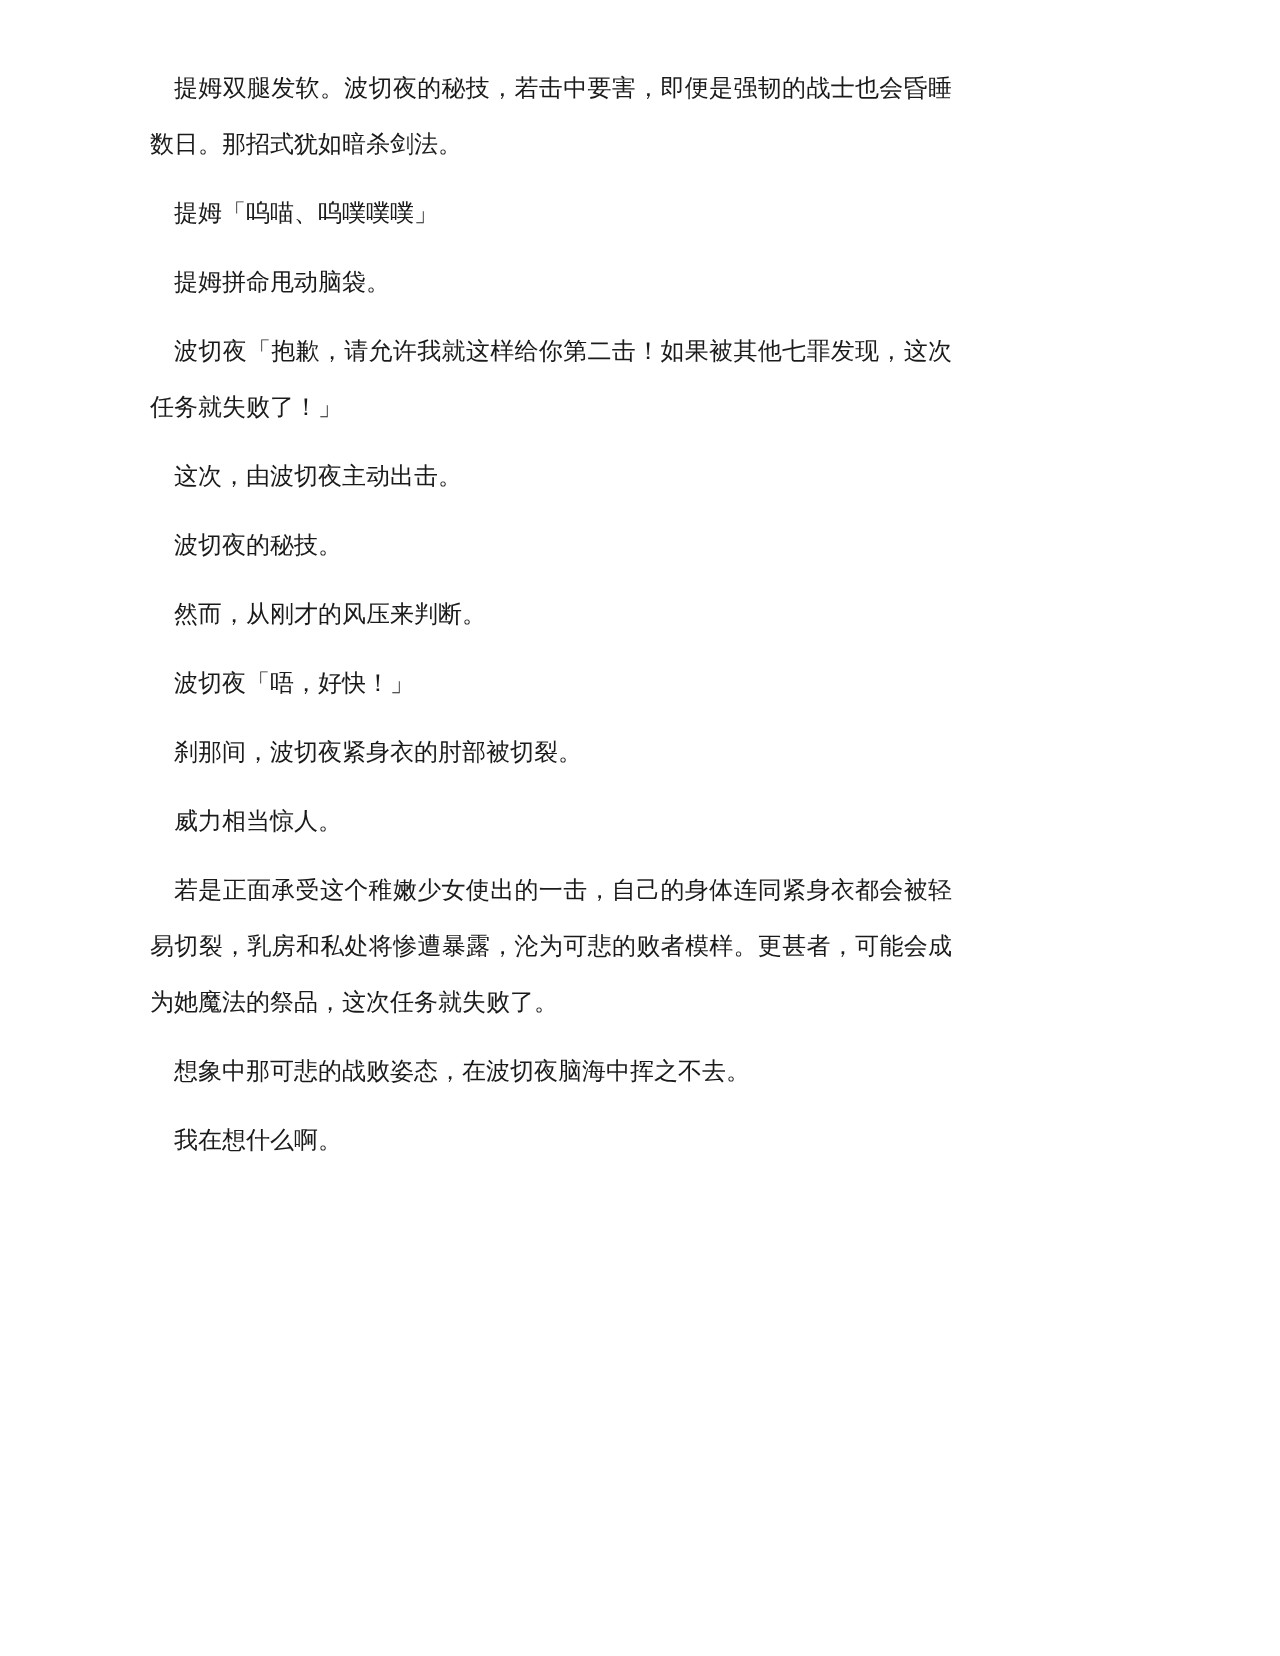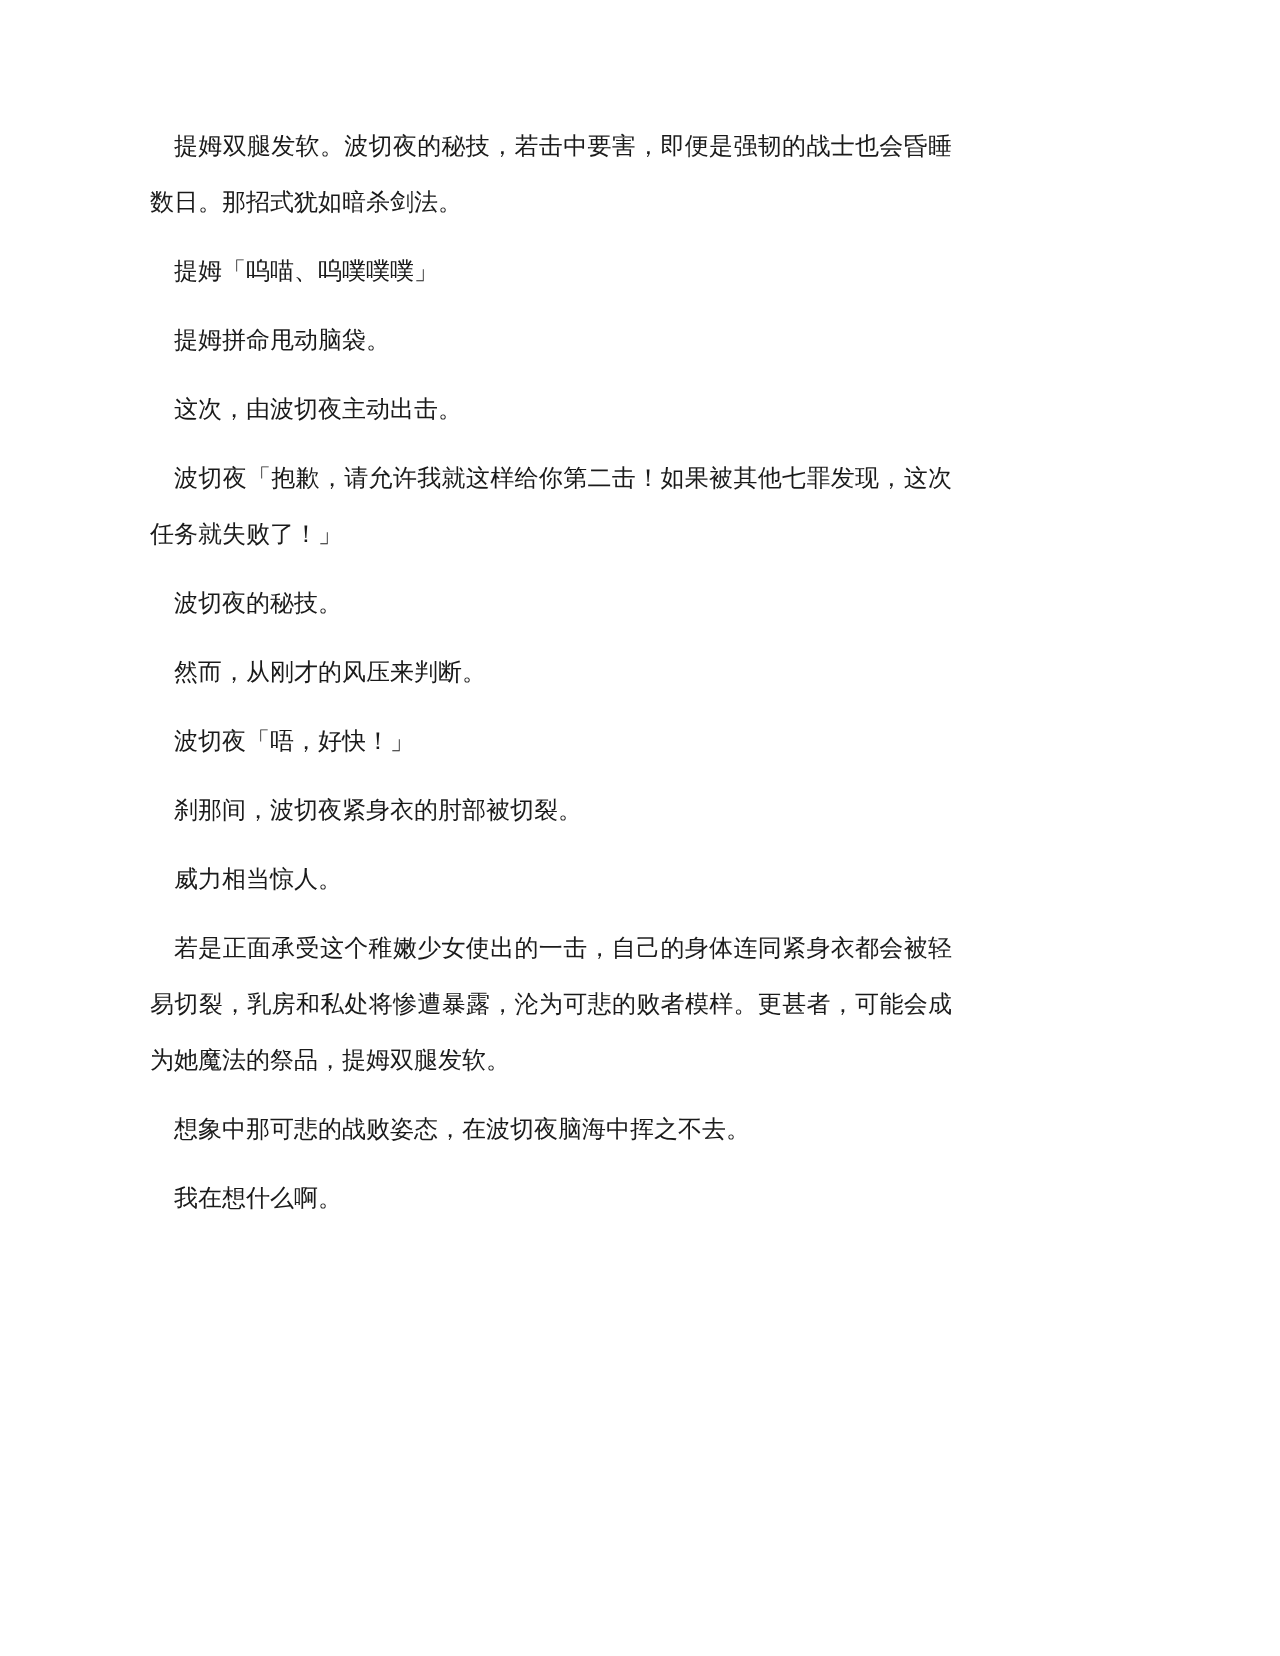--- a/index.html
+++ b/index.html
@@ -11,21 +11,21 @@
     width: 1280px;
     height: 1656px;
     overflow: hidden;
     font-family: "Liberation Sans", sans-serif;
   }
   .page {
     box-sizing: border-box;
     width: 1104px;
     height: 1656px;
     background: #ffffff;
-    padding: 118px 152px 0 150px;
+    padding: 60px 152px 0 150px;
   }
   .page p {
     margin: 0 0 13px 0;
     font-size: 24px;
     line-height: 56px;
     color: #1a1a1a;
     font-weight: 400;
     text-align: justify;
     text-indent: 24px;
     letter-spacing: 0;
@@ -34,24 +34,24 @@
   }
 </style>
 </head>
 <body>
 
 <div class="page">
   <div id="paragraphs">
       <p>提姆双腿发软。波切夜的秘技，若击中要害，即便是强韧的战士也会昏睡数日。那招式犹如暗杀剑法。</p>
       <p>提姆「呜喵、呜噗噗噗」</p>
       <p>提姆拼命甩动脑袋。</p>
+      <p>波切夜「抱歉，请允许我就这样给你第二击！如果被其他七罪发现，这次任务就失败了！」</p>
       <p>这次，由波切夜主动出击。</p>
-      <p>波切夜「抱歉，请允许我就这样给你第二击！如果被其他七罪发现，这次任务就失败了！」</p>
       <p>波切夜的秘技。</p>
       <p>然而，从刚才的风压来判断。</p>
       <p>波切夜「唔，好快！」</p>
       <p>刹那间，波切夜紧身衣的肘部被切裂。</p>
       <p>威力相当惊人。</p>
-      <p>若是正面承受这个稚嫩少女使出的一击，自己的身体连同紧身衣都会被轻易切裂，乳房和私处将惨遭暴露，沦为可悲的败者模样。更甚者，可能会成为她魔法的祭品，提姆双腿发软。</p>
+      <p>若是正面承受这个稚嫩少女使出的一击，自己的身体连同紧身衣都会被轻易切裂，乳房和私处将惨遭暴露，沦为可悲的败者模样。更甚者，可能会成为她魔法的祭品，这次任务就失败了。</p>
       <p>想象中那可悲的战败姿态，在波切夜脑海中挥之不去。</p>
       <p>我在想什么啊。</p>
     </div>
 </div>
 
 </body></html>

